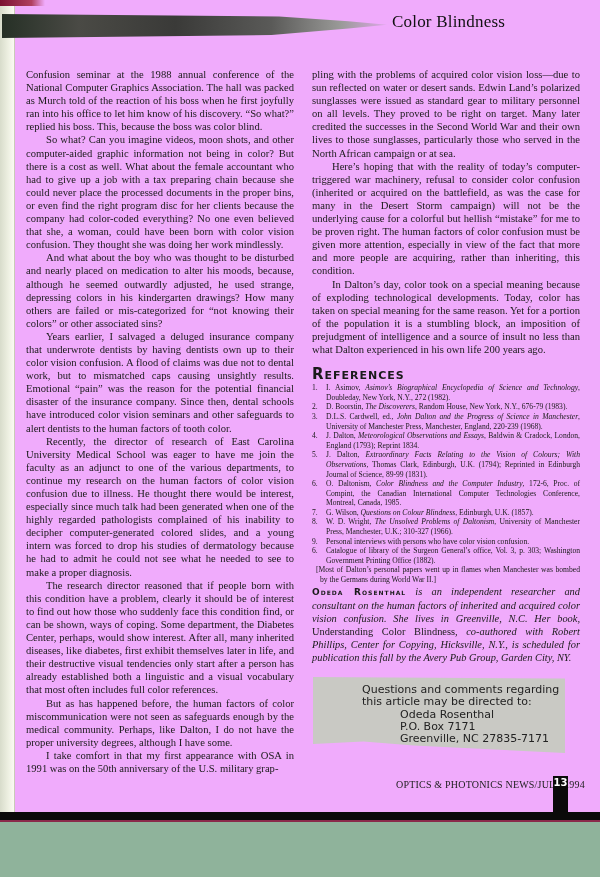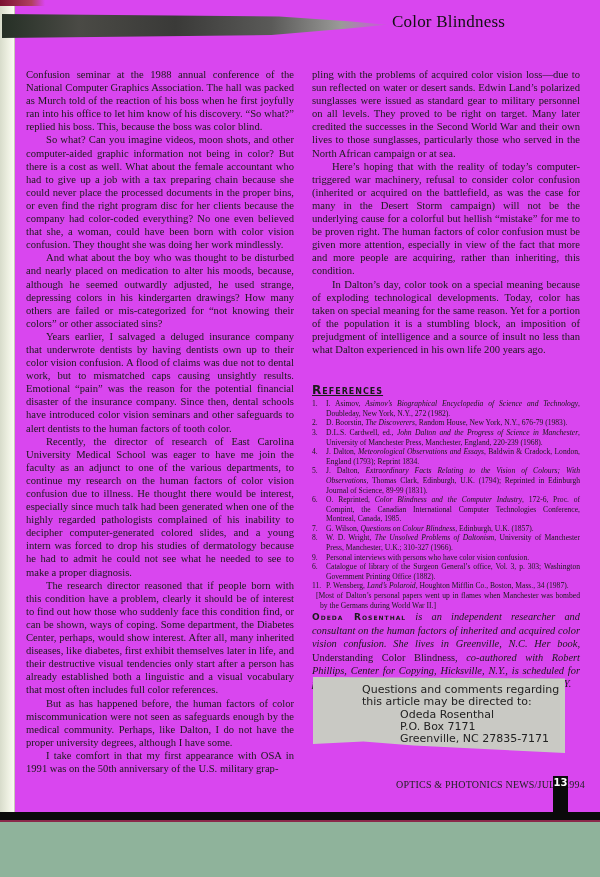--- a/index.html
+++ b/index.html
@@ -1,30 +1,30 @@
 <!DOCTYPE html>
 <html><head>
 <meta charset="utf-8">
 <style>
   html, body { margin:0; padding:0; }
   body { width:600px; height:877px; position:relative; overflow:hidden; background:#8fb39b; font-family:"Liberation Serif", serif; color:#1a1a1a; }
-  .page { position:absolute; left:0; top:0; width:600px; height:813px; background:#d946ef; }
+  .page { position:absolute; left:0; top:0; width:600px; height:813px; background:#f0abfc; }
   .spine { position:absolute; left:0; top:0; width:14px; height:813px; background:linear-gradient(to right,#d8dccb,#eef0e2 60%,#fbfbf3); border-right:1px solid #c9cbb8; }
   .corner { position:absolute; left:0; top:0; width:45px; height:6px; background:linear-gradient(to right,#7a1030,#b04060 70%,rgba(255,255,255,0)); }
   .bottom-edge { position:absolute; left:0; top:812px; width:600px; height:8px; background:#0a0a0a; border-bottom:2px solid #8a2a4a; }
   .header-bar { position:absolute; left:2px; top:14px; width:385px; height:24px;
     background:linear-gradient(to right,#263026 0%,#4a4a45 20%,#3a3a38 45%,#5a5a58 70%,#9a9a98 88%,rgba(150,150,150,0.2) 100%);
     clip-path: polygon(0 0, 72% 10%, 90% 30%, 100% 45%, 90% 60%, 70% 88%, 0 100%); }
   .header-title { position:absolute; left:392px; top:12px; font-family:"Liberation Serif", serif; font-size:17px; color:#111; letter-spacing:0.2px; }
   .col { position:absolute; top:68px; width:268px; font-size:10.6px; line-height:13.1px; text-align:justify; }
   .col-left { left:26px; }
   .col-right { left:312px; }
   .col p { margin:0; text-indent:0; }
   .col p.ind { text-indent:20px; }
-  .refs-head { font-family:"DejaVu Sans", sans-serif; font-weight:bold; font-variant:small-caps; font-size:12px; letter-spacing:1px; margin-top:28px; margin-bottom:2px;text-decoration:underline; }
+  .refs-head { font-family:"DejaVu Sans", sans-serif; font-weight:bold; font-variant:small-caps; font-size:15px; letter-spacing:1px; margin-top:12px; margin-bottom:2px; }
   .refs { list-style:none; margin:0; padding:0; font-size:7.6px; line-height:9.6px; }
   .refs li { position:relative; padding-left:14px; text-align:justify; }
   .refs li .num { position:absolute; left:0; top:0; }
   .refs li.note { padding-left:8px; text-indent:-4px; }
   .refs i { font-style:italic; }
   .bio { margin-top:12px; font-size:10.4px; line-height:13.1px; text-align:justify; }
   .bio .author { font-family:"DejaVu Sans", sans-serif; font-weight:bold; font-variant:small-caps; font-size:9px; letter-spacing:1px; font-style:normal; }
   .bio i { font-style:italic; }
   .contact-box { position:absolute; left:313px; top:677px; width:252px; height:76px; background:#c9c9c4;
     clip-path: polygon(0 0, 100% 2%, 100% 100%, 70% 95%, 40% 90%, 20% 85%, 0 88%); }
@@ -58,26 +58,25 @@
     <p class="ind">Here’s hoping that with the reality of today’s computer-triggered war machinery, refusal to consider color confusion (inherited or acquired on the battlefield, as was the case for many in the Desert Storm campaign) will not be the underlying cause for a colorful but hellish “mistake” for me to be proven right. The human factors of color confusion must be given more attention, especially in view of the fact that more and more people are acquiring, rather than inheriting, this condition.</p>
     <p class="ind">In Dalton’s day, color took on a special meaning because of exploding technological developments. Today, color has taken on special meaning for the same reason. Yet for a portion of the population it is a stumbling block, an imposition of prejudgment of intelligence and a source of insult no less than what Dalton experienced in his own life 200 years ago.</p>
 
     <div class="refs-head">References</div>
     <ul class="refs">
       <li><span class="num">1.</span><span>I. Asimov, </span><i>Asimov’s Biographical Encyclopedia of Science and Technology</i><span>, Doubleday, New York, N.Y., 272 (1982).</span></li>
       <li><span class="num">2.</span><span>D. Boorstin, </span><i>The Discoverers</i><span>, Random House, New York, N.Y., 676-79 (1983).</span></li>
       <li><span class="num">3.</span><span>D.L.S. Cardwell, ed., </span><i>John Dalton and the Progress of Science in Manchester</i><span>, University of Manchester Press, Manchester, England, 220-239 (1968).</span></li>
       <li><span class="num">4.</span><span>J. Dalton, </span><i>Meteorological Observations and Essays</i><span>, Baldwin &amp; Cradock, London, England (1793); Reprint 1834.</span></li>
       <li><span class="num">5.</span><span>J. Dalton, </span><i>Extraordinary Facts Relating to the Vision of Colours; With Observations</i><span>, Thomas Clark, Edinburgh, U.K. (1794); Reprinted in Edinburgh Journal of Science, 89-99 (1831).</span></li>
-      <li><span class="num">6.</span><span>O. Reprinted, </span><i>Color Blindness and the Computer Industry</i><span>, 172-6, Proc. of Compint, the Canadian International Computer Technologies Conference, Montreal, Canada, 1985.</span></li>
+      <li><span class="num">6.</span><span>O. Daltonism, </span><i>Color Blindness and the Computer Industry</i><span>, 172-6, Proc. of Compint, the Canadian International Computer Technologies Conference, Montreal, Canada, 1985.</span></li>
       <li><span class="num">7.</span><span>G. Wilson, </span><i>Questions on Colour Blindness</i><span>, Edinburgh, U.K. (1857).</span></li>
       <li><span class="num">8.</span><span>W. D. Wright, </span><i>The Unsolved Problems of Daltonism</i><span>, University of Manchester Press, Manchester, U.K.; 310-327 (1966).</span></li>
       <li><span class="num">9.</span><span>Personal interviews with persons who have color vision confusion.</span></li>
       <li><span class="num">6.</span><span>Catalogue of library of the Surgeon General’s office, Vol. 3, p. 303; Washington Government Printing Office (1882).</span></li>
-      <li><span class="num">11.</span><span>P. Wensberg, </span><i>Land’s Polaroid</i><span>, Houghton Mifflin Co., Boston, Mass., 34 (1987).</span></li>
       <li class="note">[Most of Dalton’s personal papers went up in flames when Manchester was bombed by the Germans during World War II.]</li>
     </ul>
 
     <p class="bio"><span class="author">Odeda Rosenthal</span><i> is an independent researcher and consultant on the human factors of inherited and acquired color vision confusion. She lives in Greenville, N.C. Her book, </i><span>Understanding Color Blindness</span><i>, co-authored with Robert Phillips, Center for Copying, Hicksville, N.Y., is scheduled for publication this fall by the Avery Pub Group, Garden City, NY.</i></p>
   </div>
 
   <div class="contact-box"></div>
   <div class="contact-text">
     <div>Questions and comments regarding</div>
     <div>this article may be directed to:</div>

